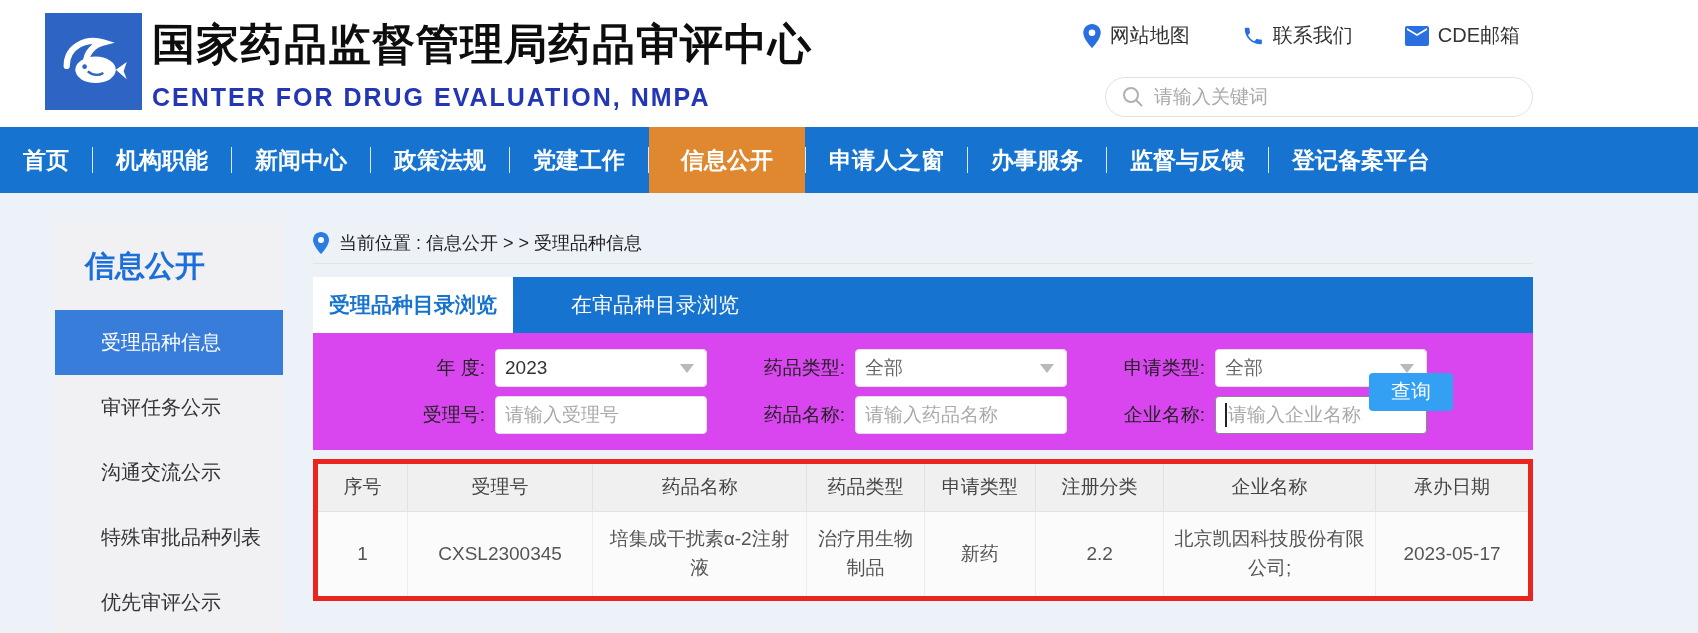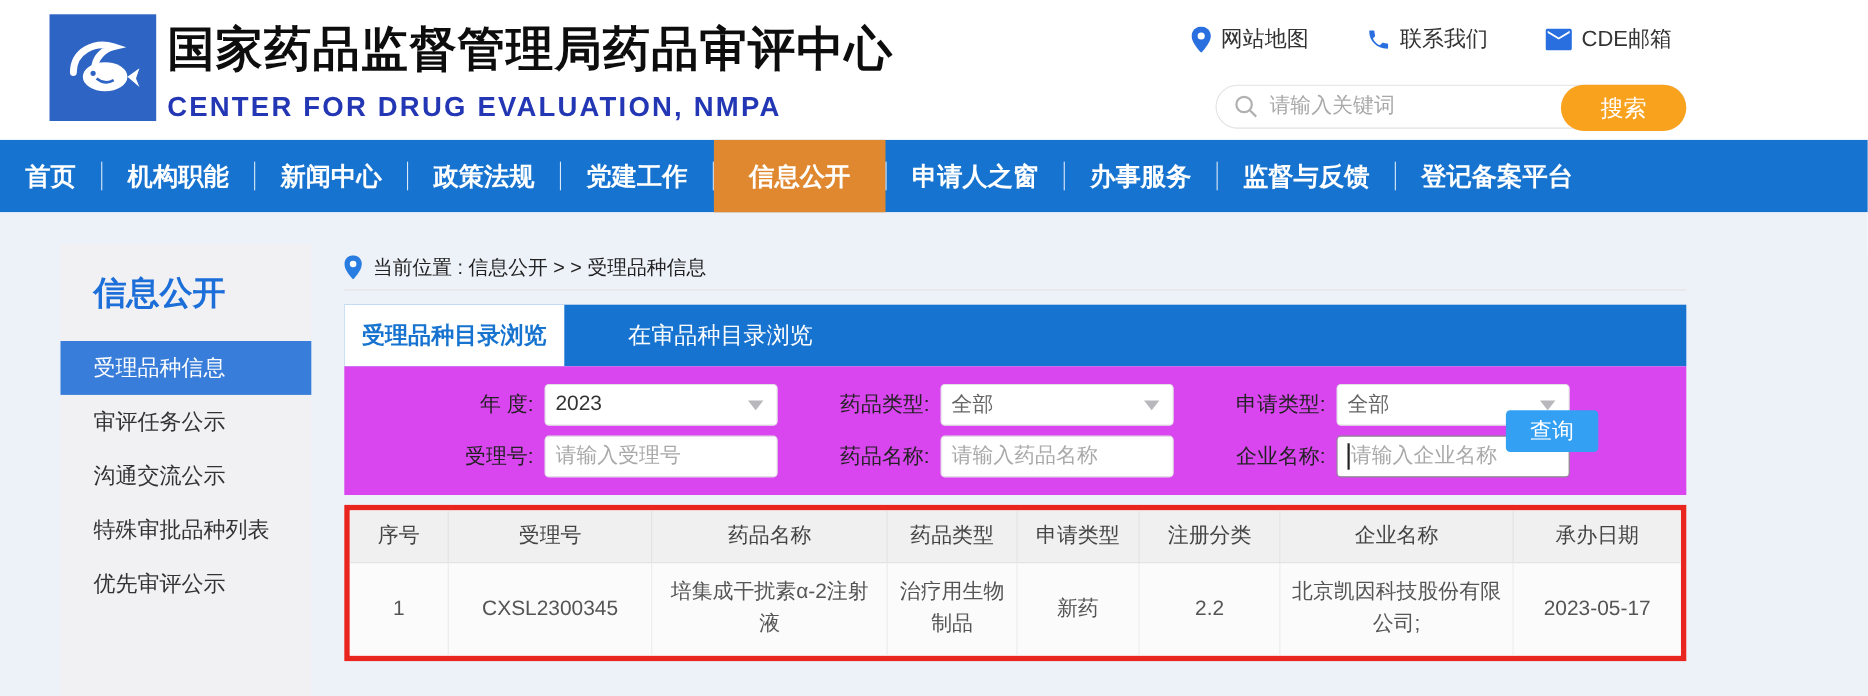--- a/index.html
+++ b/index.html
@@ -30,21 +30,21 @@
   .nav-item { display:flex; align-items:center; padding:0 23px; color:#fff; font-size:23px;
               font-weight:bold; cursor:pointer; white-space:nowrap; }
   .nav-item.active { background:#e0882f; padding:0 32px; }
   .nav-sep { width:1px; height:26px; background:rgba(255,255,255,.85); align-self:center; }
 
   
   .main { height:440px; background:#edf1f8; display:flex; padding-left:55px; }
   .sidebar { width:228px; margin-top:29px; background:#f1f1f4; }
   .sidebar-title { height:88px; display:flex; align-items:center; padding-left:30px;
                    font-size:30px; font-weight:bold; color:#1c6ed8; }
-  .side-item { height:49px; display:flex; align-items:center; padding-left:30px;
+  .side-item { height:65px; display:flex; align-items:center; padding-left:46px;
                font-size:20px; color:#333; cursor:pointer; }
   .side-item.active { background:#377dd9; color:#fff; }
 
   .content { width:1220px; margin-left:30px; margin-top:29px; }
   .breadcrumb { height:42px; display:flex; align-items:center; gap:10px;
                 border-bottom:1px solid #e3e3e3; font-size:18px; color:#222; }
 
   .tabbar { margin-top:13px; height:56px; background:#1673cf; display:flex; }
   .tab { display:flex; align-items:center; justify-content:center; font-size:21px; cursor:pointer; }
   .tab.active { width:200px; background:#fff; color:#1673cf; font-weight:bold; }
@@ -123,21 +123,20 @@
       <span>CDE邮箱</span>
     </div>
   </div>
 
   <div class="search-bar">
     <svg width="22" height="22" viewBox="0 0 22 22" style="margin-right:10px">
       <circle cx="9" cy="9" r="7" fill="none" stroke="#b0b0b0" stroke-width="2"></circle>
       <line x1="14" y1="14" x2="20" y2="20" stroke="#b0b0b0" stroke-width="2"></line>
     </svg>
     <input type="text" placeholder="请输入关键词" style="">
-    <button class="search-btn">搜索</button>
   </div>
 </div>
 
 <div class="nav">
   <div class="nav-item">首页</div>
   <div class="nav-sep"></div>
   <div class="nav-item">机构职能</div>
   <div class="nav-sep"></div>
   <div class="nav-item">新闻中心</div>
   <div class="nav-sep"></div>

